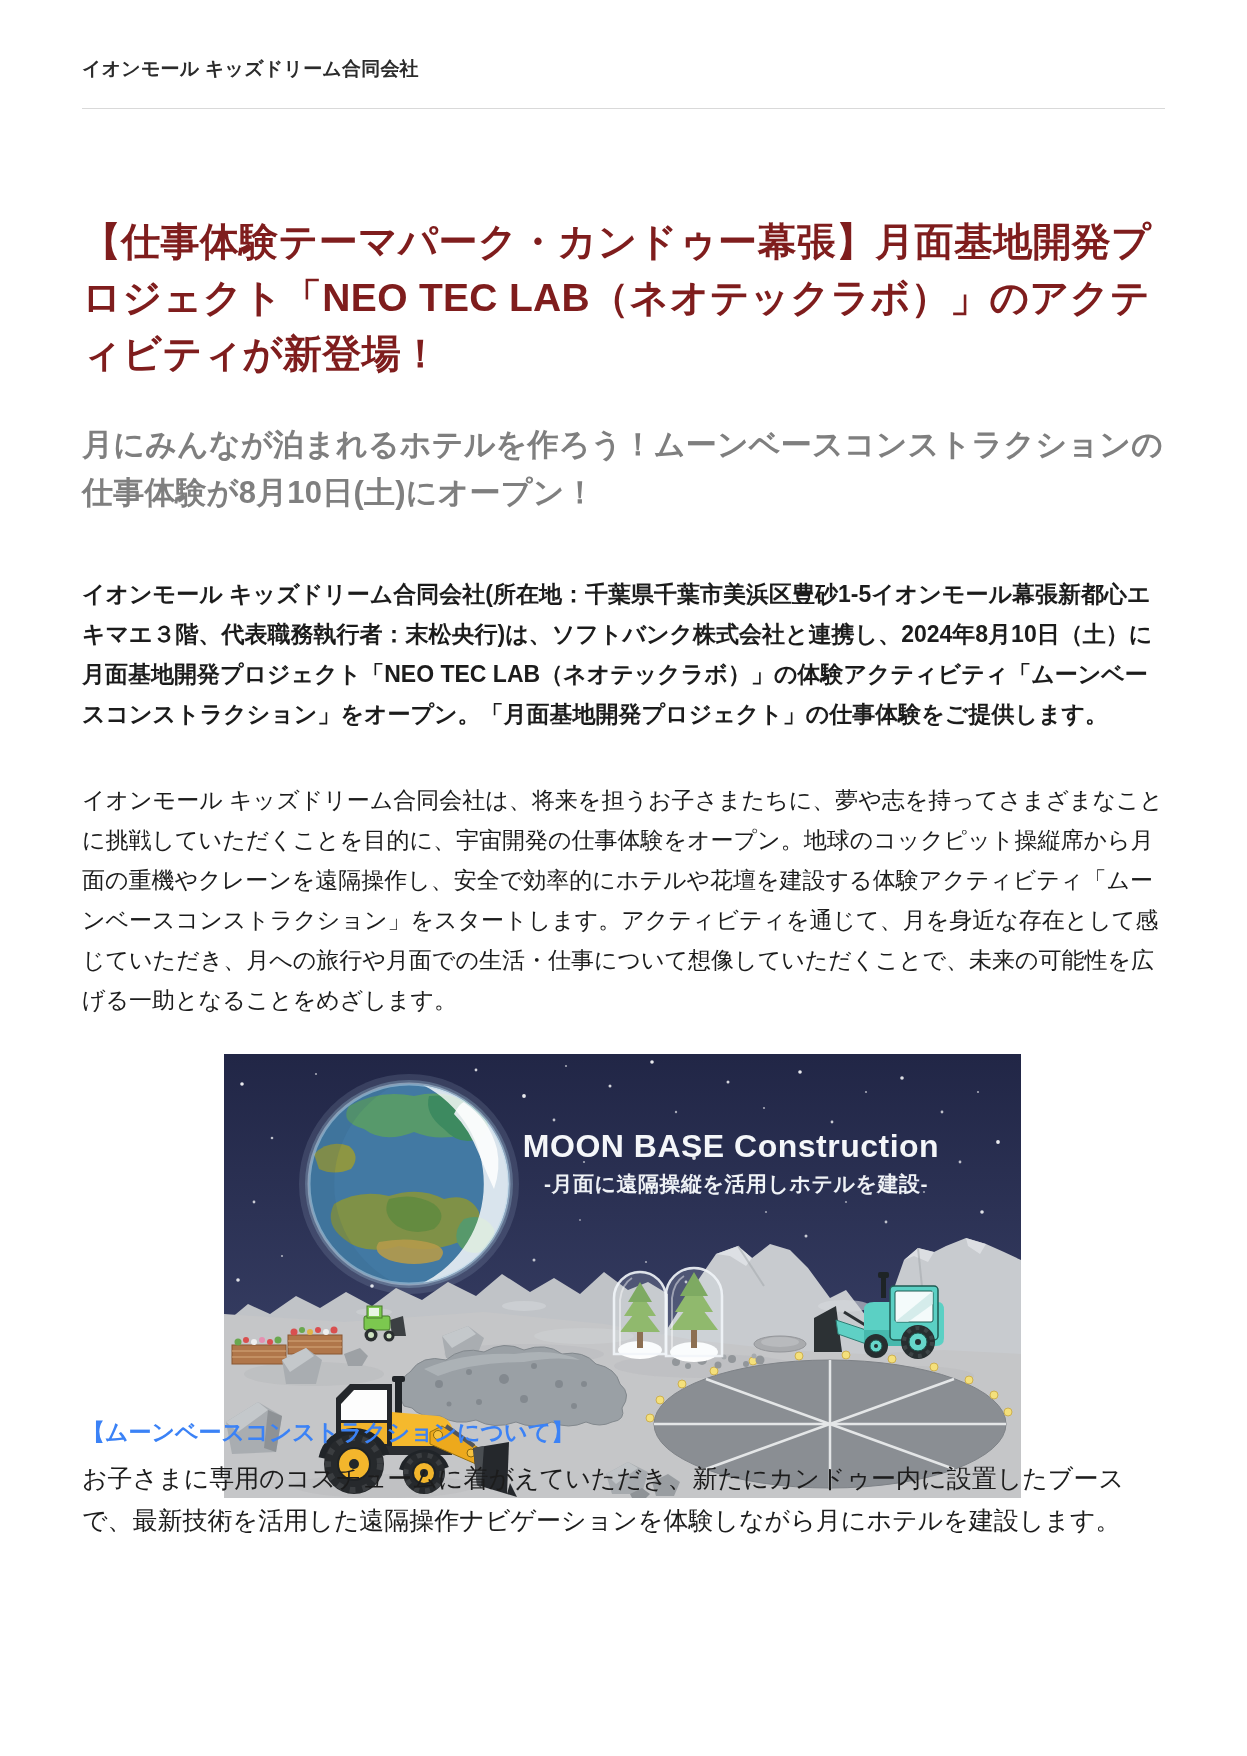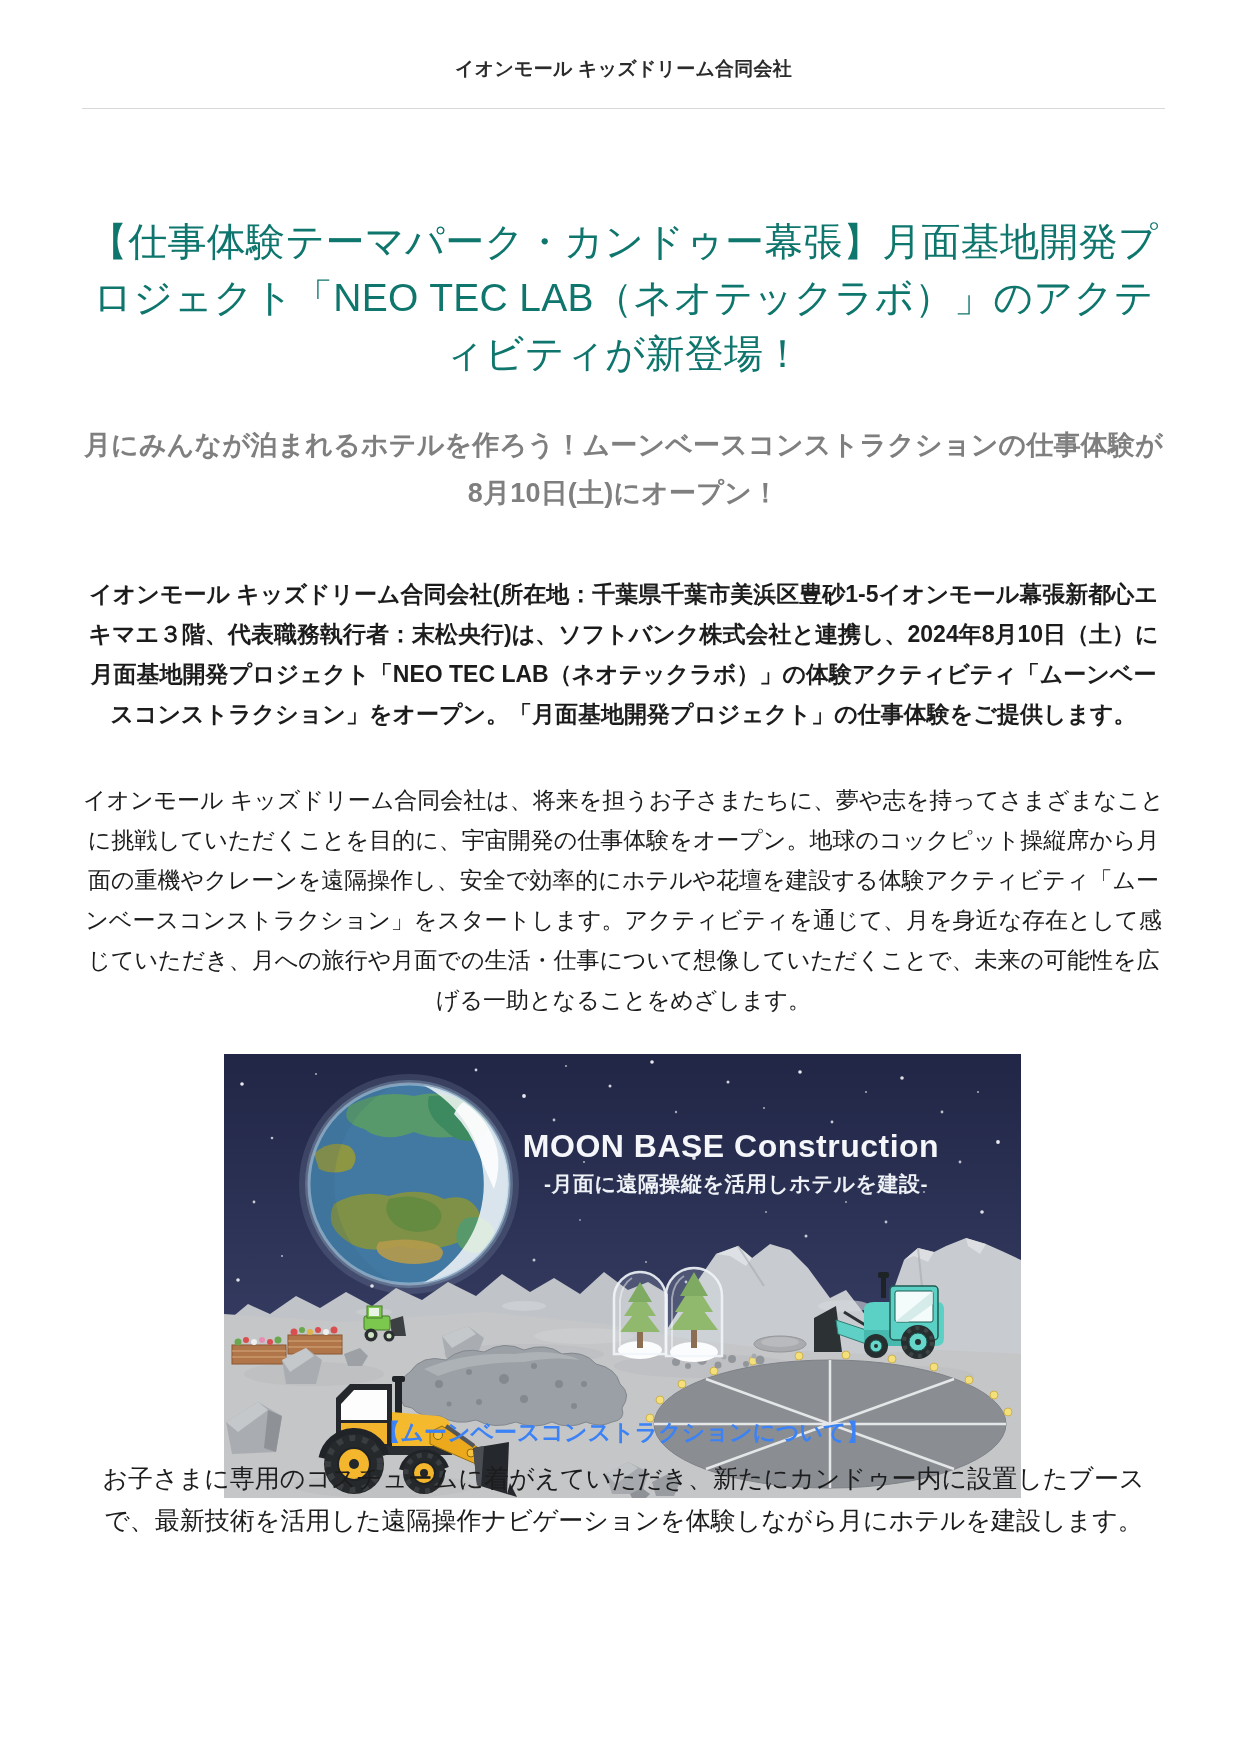--- a/index.html
+++ b/index.html
@@ -1,29 +1,29 @@
 <!DOCTYPE html>
 <html lang="ja"><head>
 <meta charset="utf-8">
 <style>
   html,body{margin:0;padding:0;background:#ffffff;}
   body{
     width:1247px;height:1756px;overflow:hidden;position:relative;
     font-family:"Liberation Sans","DejaVu Sans",sans-serif;color:#1b1b1b;
   }
-  .content{width:1083px;margin:0 82px;text-align:center;}
+  .content{width:1083px;margin:0 82px;}
   .publisher{
     padding-top:56px;font-size:19px;font-weight:700;color:#2b2b2b;letter-spacing:.2px;line-height:26px;
   }
   .divider{border:none;border-top:1px solid #d9d9d9;margin:26px 0 0;}
   h1.article-title{
-    margin:105px 0 0;font-size:39px;line-height:56px;font-weight:400;color:#0f766e;letter-spacing:.3px;
+    margin:105px 0 0;font-size:39px;line-height:56px;font-weight:700;color:#7f1d1d;letter-spacing:.3px;
   }
   h2.article-subtitle{
-    margin:39px 0 0;font-size:27px;line-height:48px;font-weight:700;color:#7f7f7f;letter-spacing:.2px;
+    margin:39px 0 0;font-size:31px;line-height:48px;font-weight:700;color:#7f7f7f;letter-spacing:.2px;
   }
   p{margin:0;}
   .lead-paragraph{
     margin-top:57px;font-size:23px;line-height:40px;font-weight:700;color:#1c1c1c;
   }
   .body-paragraph{
     margin-top:46px;font-size:23px;line-height:40px;font-weight:400;color:#1c1c1c;
   }
   figure.hero{margin:34px 0 0 142px;width:797px;height:312px;padding:0;}
   figure.hero svg{display:block;width:797px;height:444px;}

